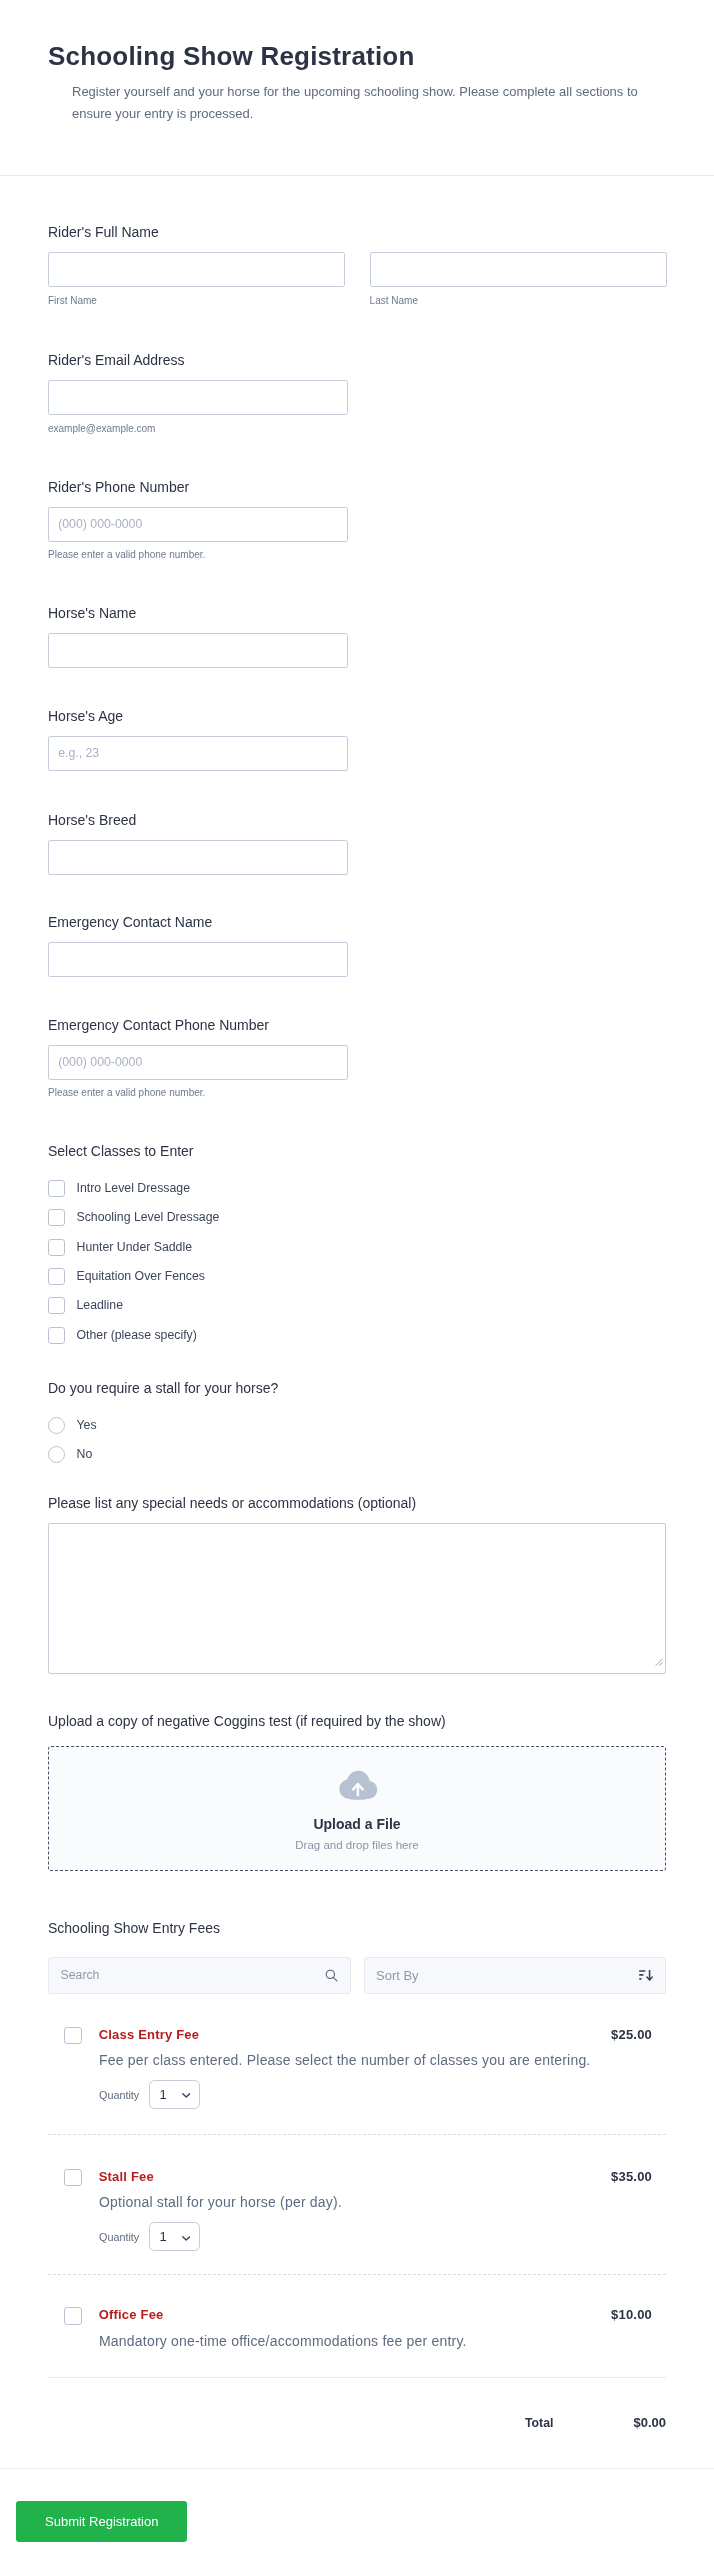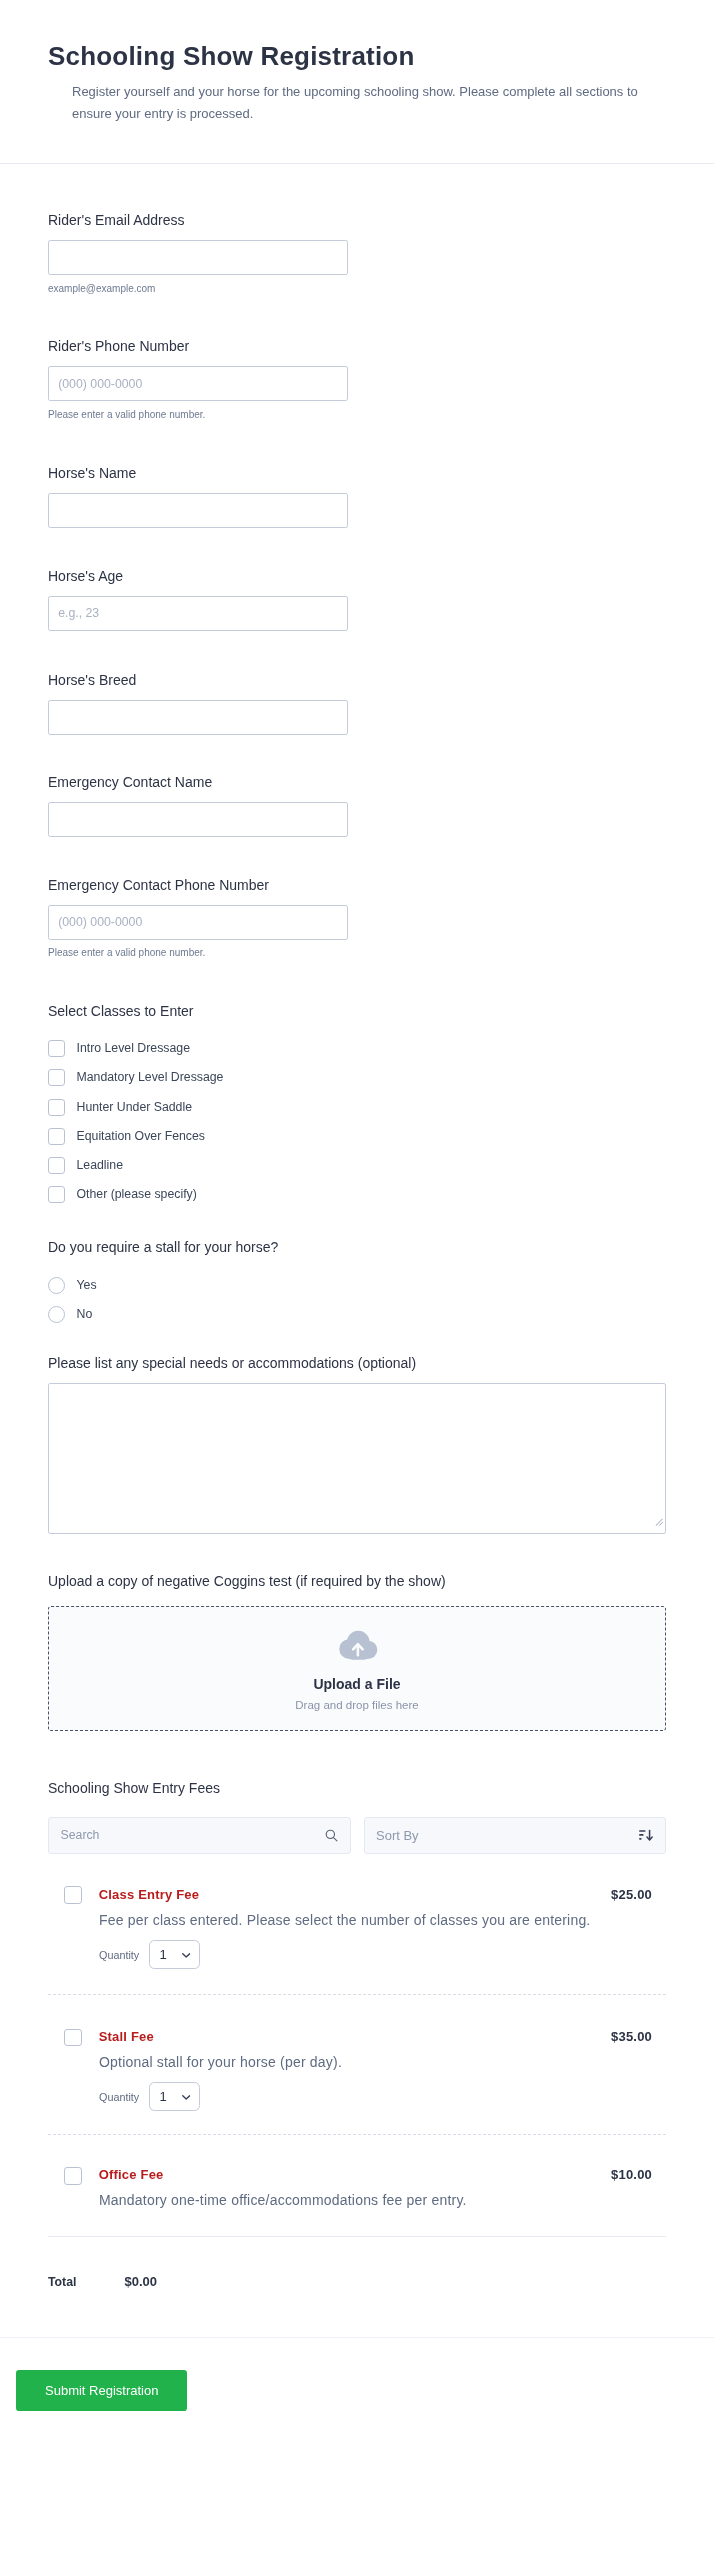--- a/index.html
+++ b/index.html
@@ -6,21 +6,21 @@
   html,body { background:#ffffff; }
   body {
     width: 714px;
     min-height: 2576px;
     margin: 0 auto;
     font-family: "Liberation Sans", "DejaVu Sans", sans-serif;
     color: #2c3345;
   }
 
   
-  .header { padding: 41px 48px 38px; border-bottom: 0.8px solid #e7eaf1; }
+  .header { padding: 41px 48px 50px; border-bottom: 0.8px solid #e7eaf1; }
   .form-title { font-size: 26px; font-weight: 700; color: #2c3345; letter-spacing: 0.2px; margin-bottom: 9.2px; }
   .form-subtitle { font-size: 13px; line-height: 22px; color: #5f6b81; max-width: 576px; margin-left: 24px; }
 
   
   .main { padding: 46px 48px 0; }
   .q { margin-bottom: 38px; }
   .mb57 { margin-bottom: 44px; } .mb55 { margin-bottom: 42px; }
   .mb51 { margin-bottom: 39px; } .mb48 { margin-bottom: 37px; }
   .mb50 { margin-bottom: 38px; } .mb44 { margin-bottom: 34px; }
   .mb39 { margin-bottom: 30px; } .mb61 { margin-bottom: 47px; }
@@ -93,21 +93,21 @@
   .p-desc { margin: 7.7px 0 0 35px; font-size: 14px; color:#5f6b81; letter-spacing:0.2px; line-height: 16px; }
   .qty-row { margin: 12.3px 0 0 35px; display:flex; align-items:center; gap: 10px; }
   .qty-label { font-size: 10.8px; color:#5f6b81; }
   .qty-select {
     width: 51px; height: 29px; background:#fff; border:0.8px solid #c3cad8;
     border-radius: 5.4px; display:flex; align-items:center; justify-content:space-between;
     padding: 0 9.2px; cursor:pointer;
   }
   .qty-value { font-size: 13px; font-weight: 500; color:#2c3345; }
 
-  .total-row { display:flex; align-items:baseline; margin: 37px 0 48px; }
+  .total-row { display:flex; justify-content:flex-end; align-items:baseline; margin: 37px 0 38px; gap: 32px; }
   .total-label { font-size: 12.3px; font-weight: 600; color:#2c3345; margin-right: 48px; }
   .total-value { font-size: 13px; font-weight: 700; color:#2c3345; }
 
   
   .footer { border-top: 0.8px solid #eef0f5; padding: 32px 16px 41px; display:flex; justify-content:flex-start; }
   .submit-btn {
     height: 41px; padding: 0 29px; background: #22b24c; color:#ffffff;
     border: none; border-radius: 3.1px; font-family: inherit;
     font-size: 13px; font-weight: 500; cursor: pointer;
   }
@@ -115,20 +115,33 @@
 </head>
 <body>
 
 <div class="header">
   <div class="form-title">Schooling Show Registration</div>
   <div class="form-subtitle">Register yourself and your horse for the upcoming schooling show. Please complete all sections to ensure your entry is processed.</div>
 </div>
 
 <div class="main">
 
+  <div class="q mb57">
+    <label class="q-label">Rider's Full Name</label>
+    <div class="two-col">
+      <div>
+        <input class="text-input" type="text" style="">
+        <div class="sublabel">First Name</div>
+      </div>
+      <div>
+        <input class="text-input" type="text" style="">
+        <div class="sublabel">Last Name</div>
+      </div>
+    </div>
+  </div>
 
   <div class="q mb55">
     <label class="q-label">Rider's Email Address</label>
     <input class="text-input" type="text" style="">
     <div class="sublabel">example@example.com</div>
   </div>
 
   <div class="q mb55">
     <label class="q-label">Rider's Phone Number</label>
     <input class="text-input" type="text" placeholder="(000) 000-0000" style="">
@@ -163,21 +176,21 @@
 
   <div class="q mb44">
     <label class="q-label">Select Classes to Enter</label>
     <div class="opt-list">
       <div class="opt-row">
         <span class="checkbox"></span>
         <span class="opt-label">Intro Level Dressage</span>
       </div>
       <div class="opt-row">
         <span class="checkbox"></span>
-        <span class="opt-label">Mandatory Level Dressage</span>
+        <span class="opt-label">Schooling Level Dressage</span>
       </div>
       <div class="opt-row">
         <span class="checkbox"></span>
         <span class="opt-label">Hunter Under Saddle</span>
       </div>
       <div class="opt-row">
         <span class="checkbox"></span>
         <span class="opt-label">Equitation Over Fences</span>
       </div>
       <div class="opt-row">

